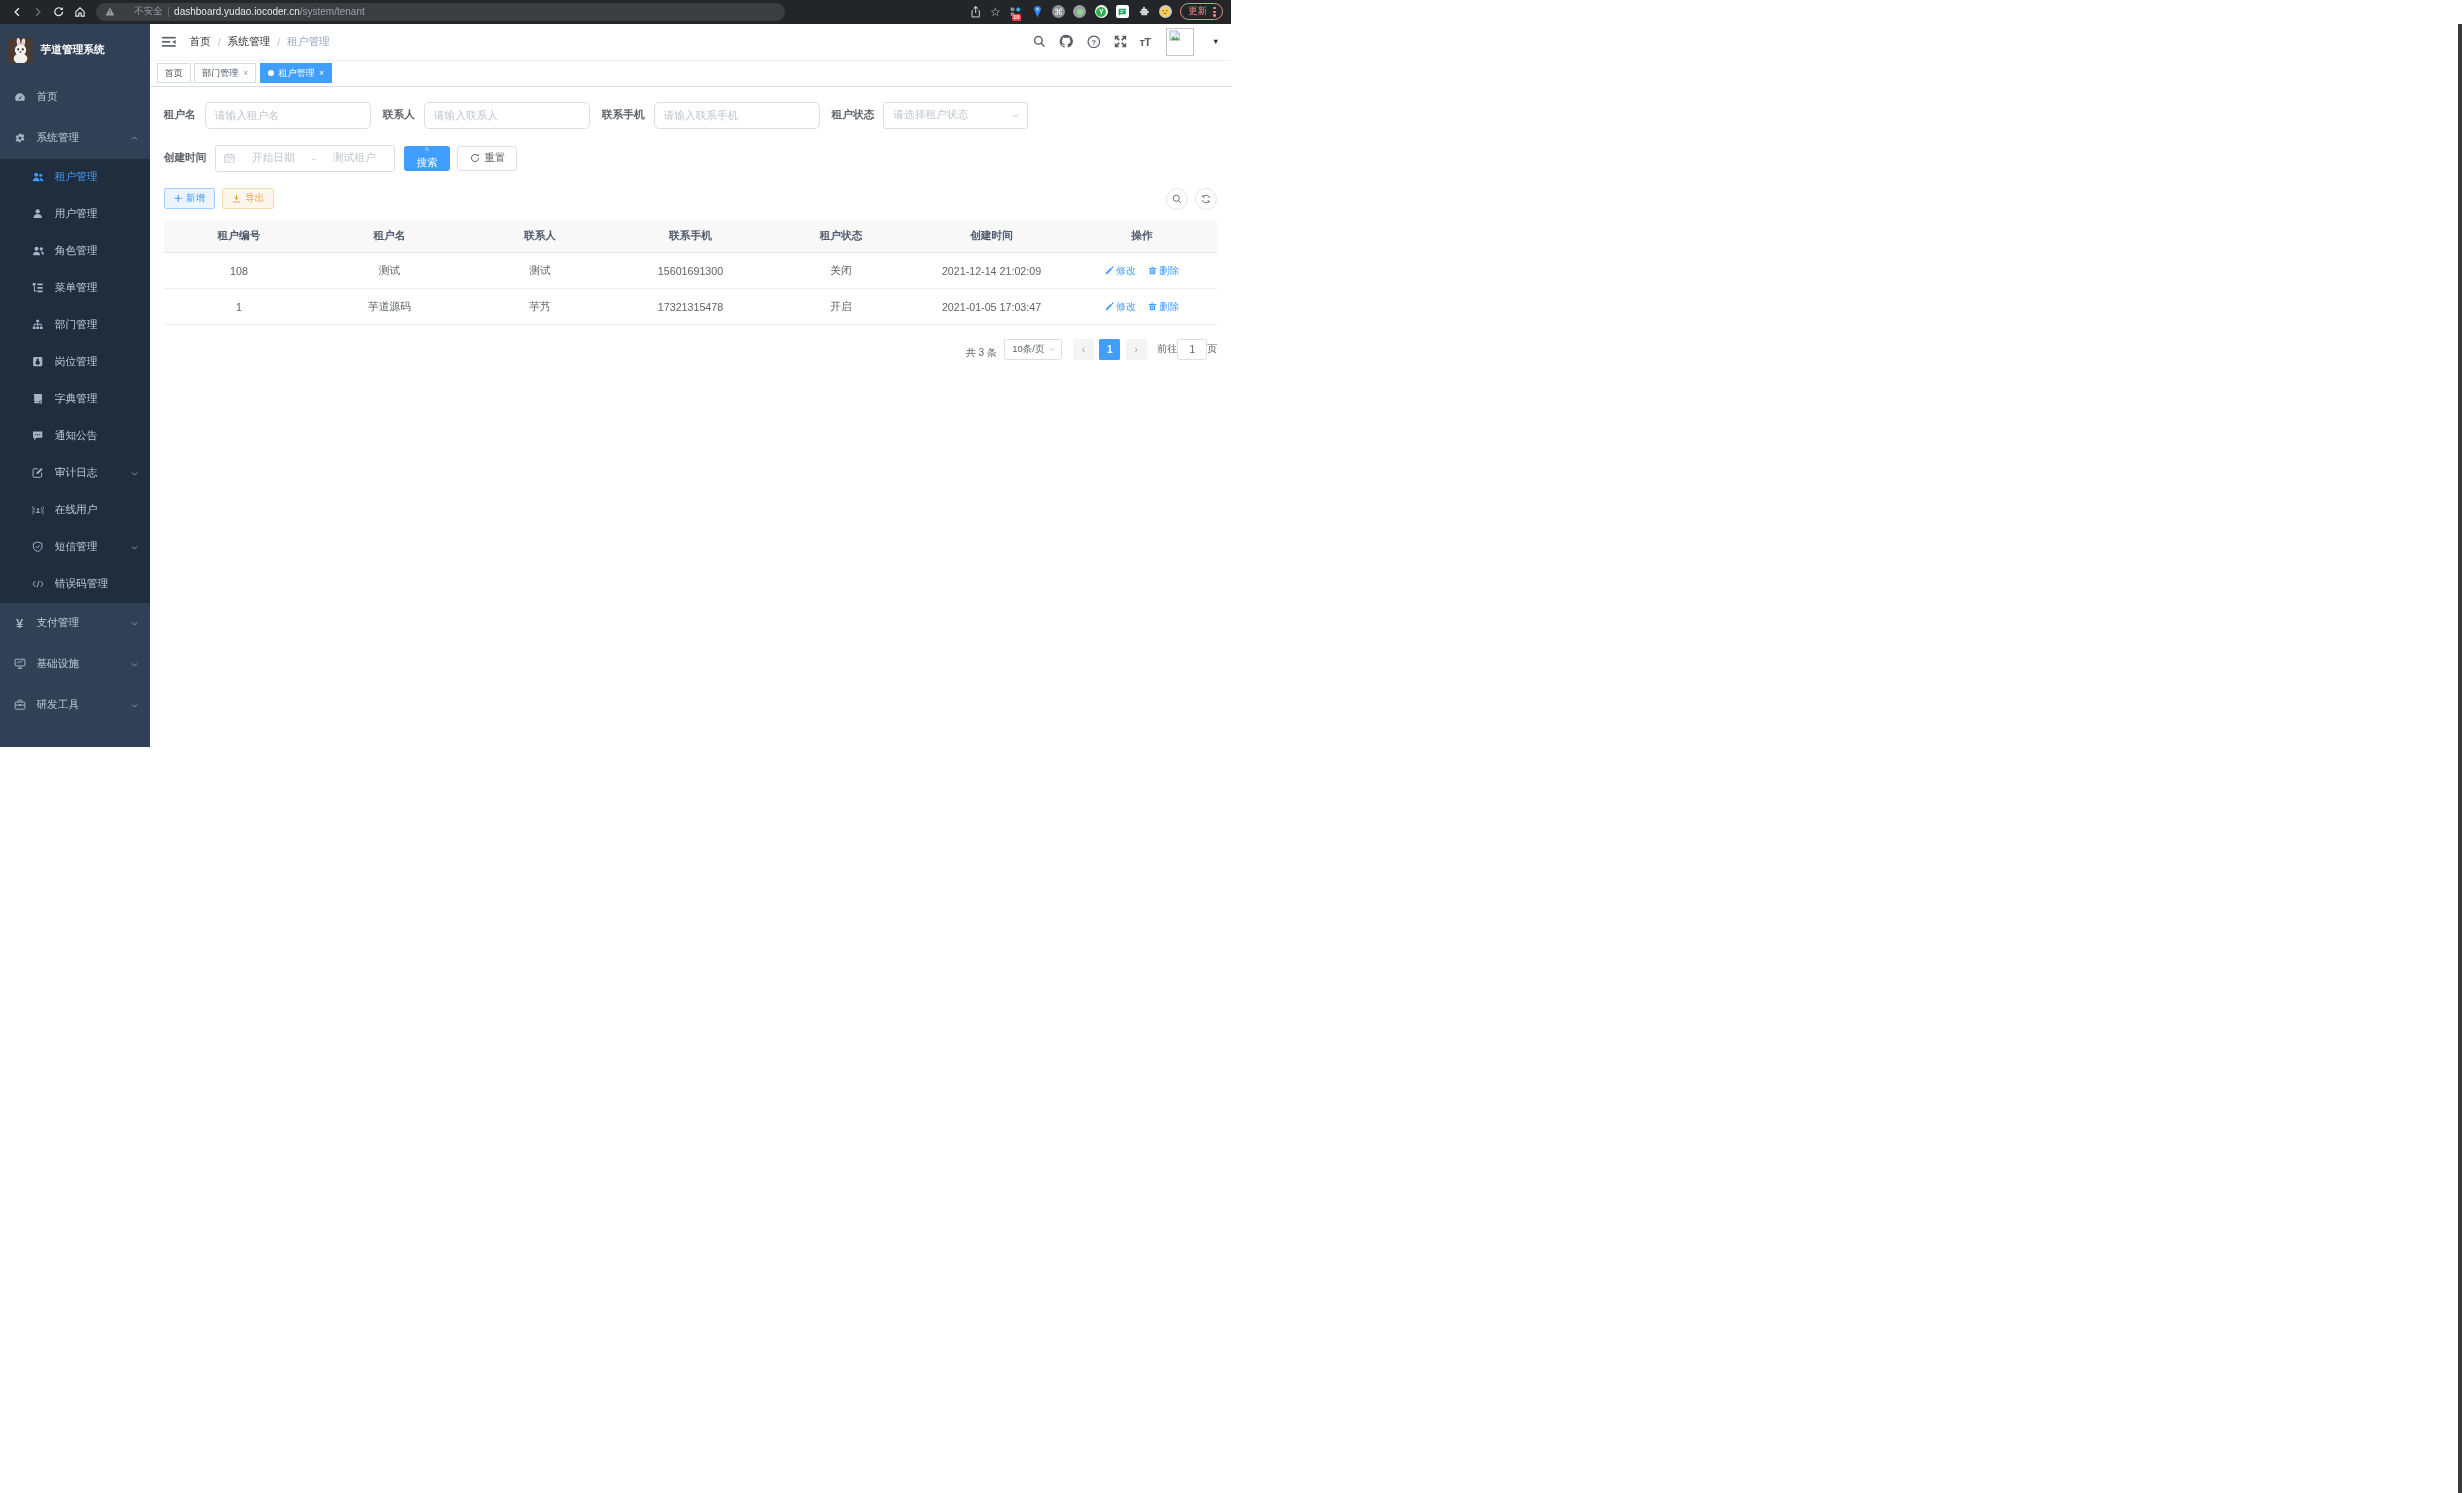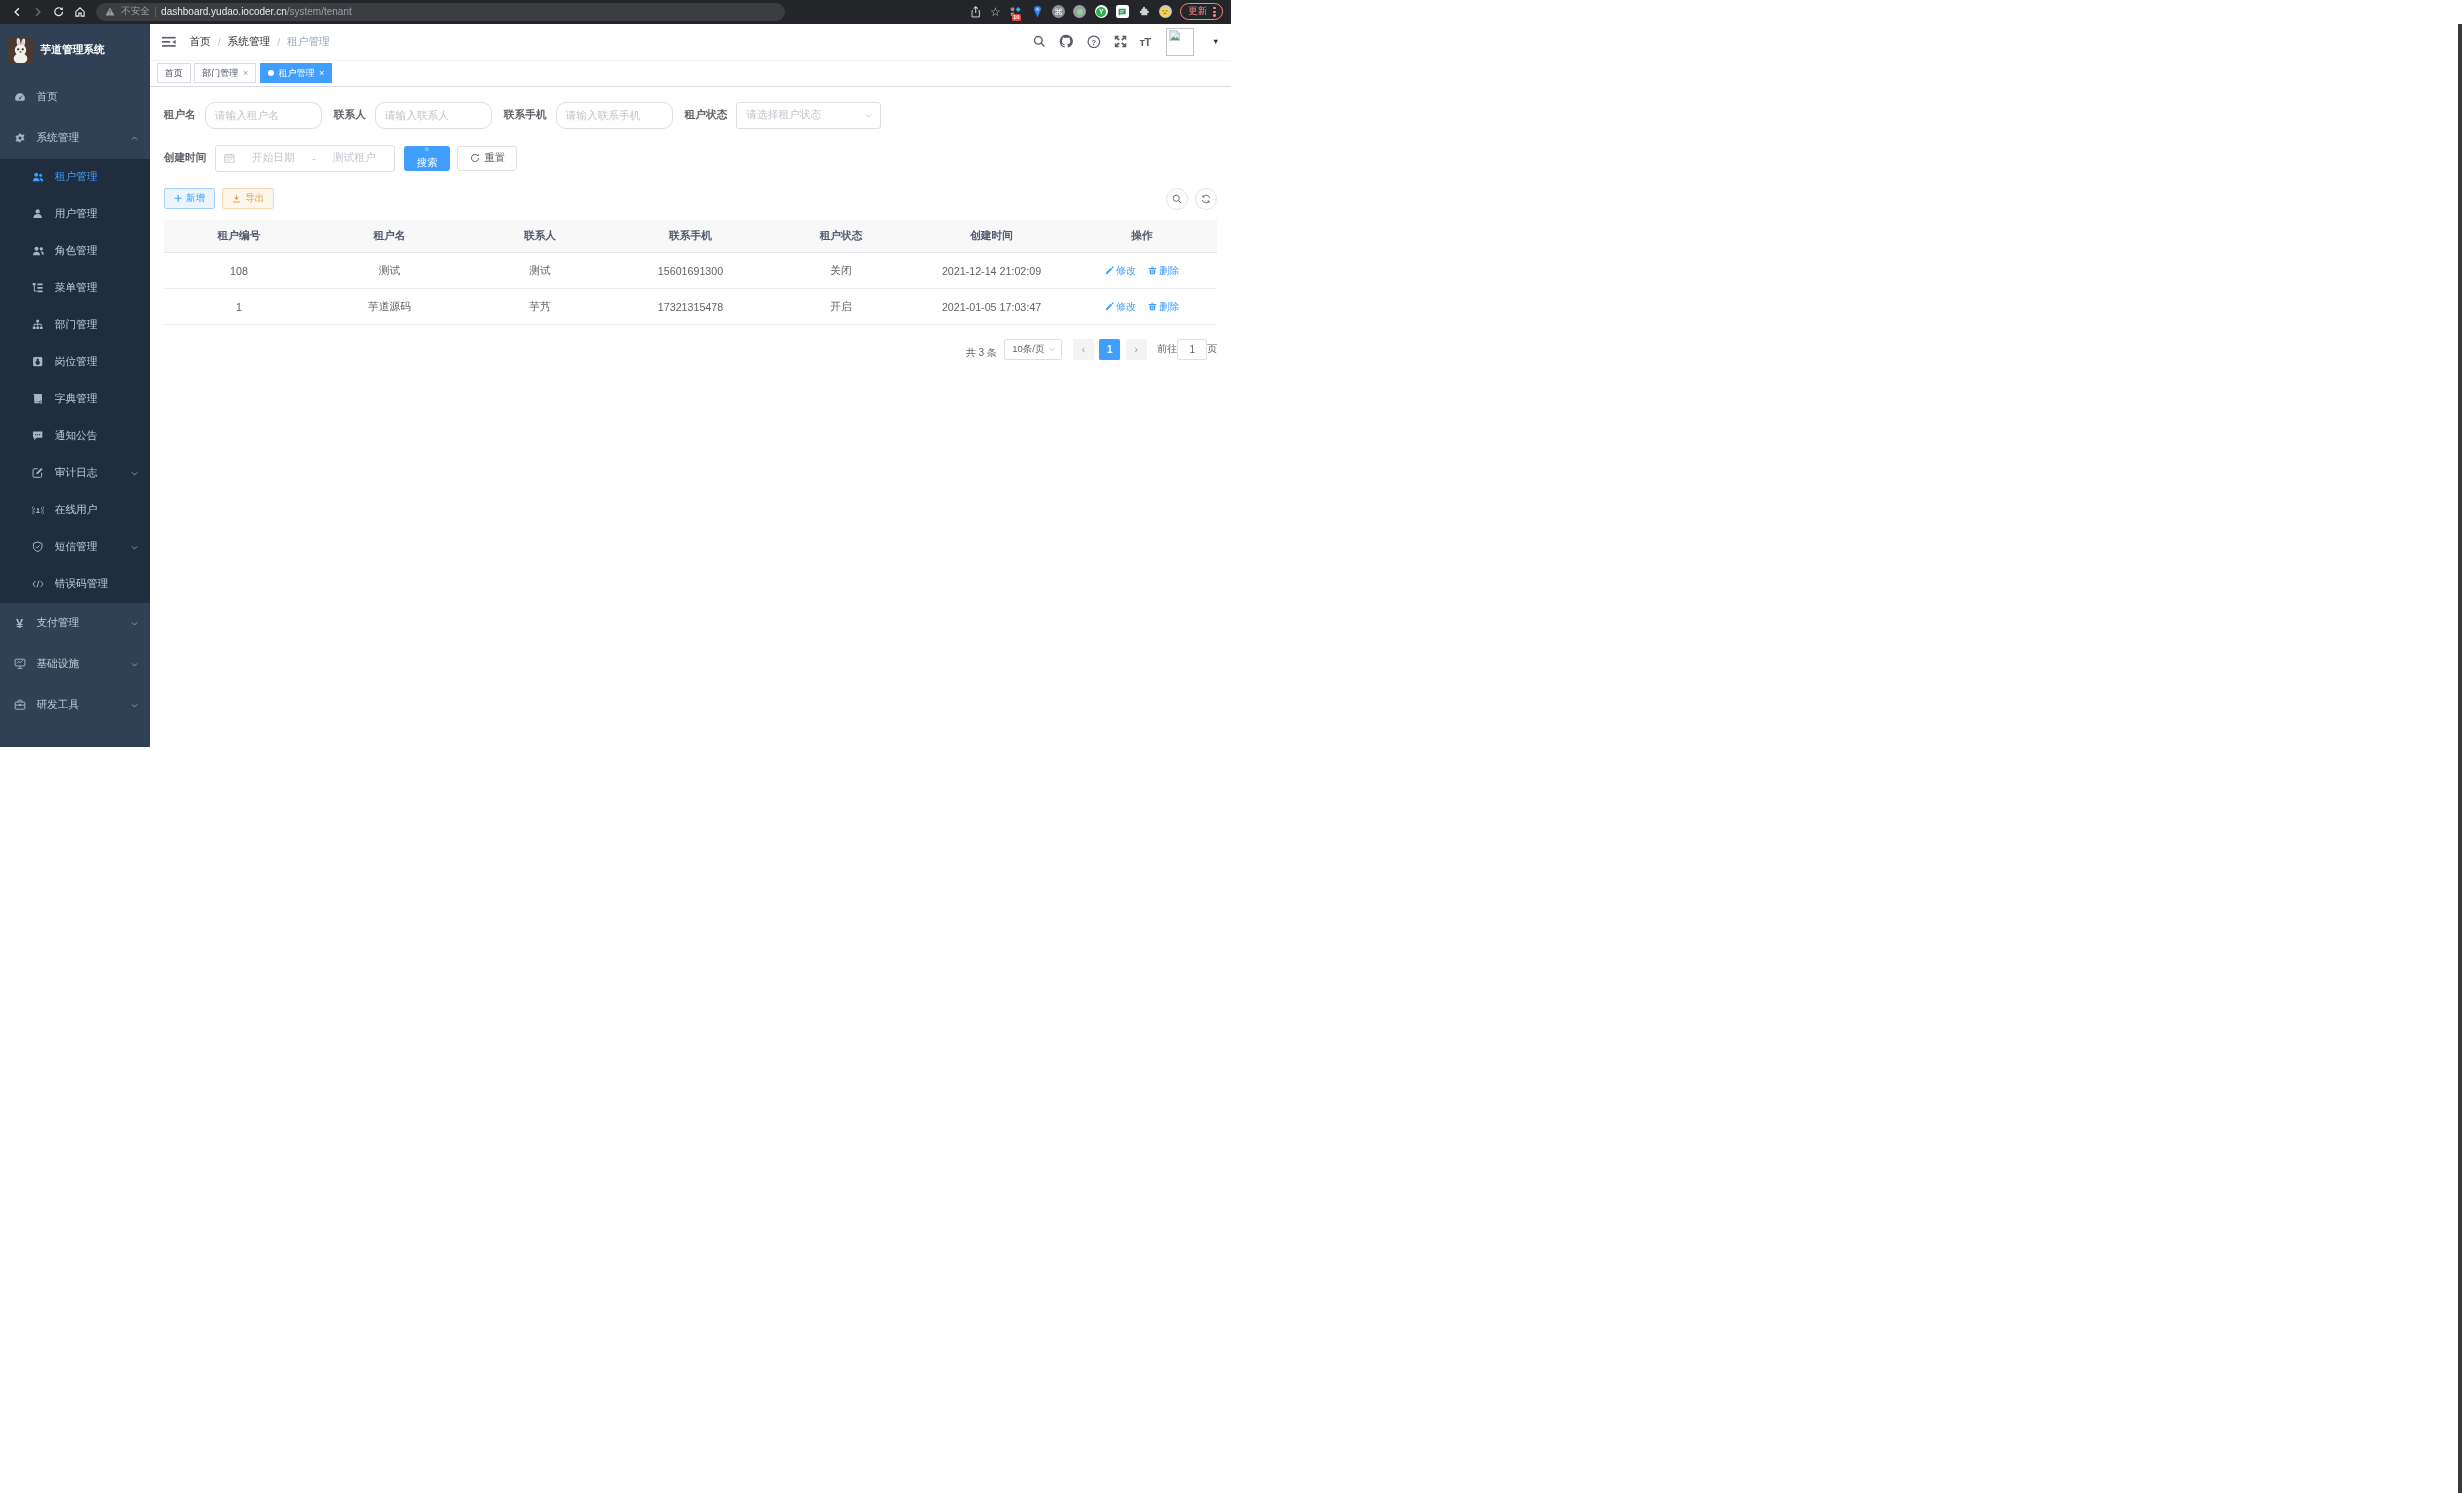--- a/index.html
+++ b/index.html
@@ -5,21 +5,21 @@
   * { margin:0; padding:0; box-sizing:border-box; }
   html,body { width:1231px; height:747px; overflow:hidden; background:#fff;
     font-family:"Liberation Sans","DejaVu Sans",sans-serif; }
   svg { display:block; }
 
   
   .chrome { height:23.6px; background:#242528; display:flex; align-items:center; padding:0 7.6px; gap:3px; }
   .chrome .navbtn { width:18px; height:18px; display:flex; align-items:center; justify-content:center; border-radius:50%; color:#e8eaed; flex:none; }
   .chrome .navbtn.disabled { color:#6e7175; }
   .addr { width:689px; height:18px; margin-left:4.6px; background:#3b3d41; border-radius:9px; display:flex; align-items:center; padding:0 9px; gap:5.3px; flex:none; }
-  .addr .sec { color:#9aa0a6; font-size:9.5px; display:flex; align-items:center; gap:6px; }
+  .addr .sec { color:#9aa0a6; font-size:9.5px; display:flex; align-items:center; gap:19px; }
   .addr .divider { width:0.8px; height:10px; background:#5f6368; }
   .addr .url { font-size:10px; white-space:nowrap; }
   .addr .url .domain { color:#e8eaed; }
   .addr .url .path { color:#9aa0a6; }
   .chrome-right { margin-left:auto; display:flex; align-items:center; gap:8.4px; }
   .cicon { color:#cfd1d4; display:flex; align-items:center; justify-content:center; }
   .ext { width:13px; height:13px; border-radius:50%; position:relative; display:flex; align-items:center; justify-content:center; flex:none; }
   .ext.badge::after { content:attr(data-badge); position:absolute; left:2.3px; bottom:-3px; background:#e8453c; color:#fff;
      font-size:6px; line-height:7.6px; padding:0 1.5px; border-radius:1.5px; font-weight:700; }
   .update-pill { border:1.1px solid #f28b82; color:#f28b82; border-radius:10px; height:17px; display:flex; align-items:center;
@@ -62,21 +62,21 @@
   .tag .tclose { font-size:9px; color:#9aa2af; }
   .tag.active { background:#409eff; border-color:#409eff; color:#fff; }
   .tag.active .dot { width:6px; height:6px; border-radius:50%; background:#fff; }
   .tag.active .tclose { color:#fff; }
 
   
   .content { flex:1; padding:15px 13.7px 0 13.7px; position:relative; }
   .frow { display:flex; align-items:center; margin-bottom:16px; }
   .fgroup { display:flex; align-items:center; margin-right:12px; }
   .flabel { font-size:10.7px; font-weight:700; color:#5f6368; margin-right:9px; white-space:nowrap; }
-  .finput { width:117px; height:27px; border:0.8px solid #dcdfe6; border-radius:10px; padding:0 9px; font-size:10.7px; color:#606266;
+  .finput { width:166px; height:27px; border:0.8px solid #dcdfe6; border-radius:5px; padding:0 9px; font-size:10.7px; color:#606266;
      outline:none; font-family:inherit; background:#fff; }
   .finput::placeholder { color:#c0c4cc; }
   .fselect { width:145px; height:27px; border:0.8px solid #dcdfe6; border-radius:3px; padding:0 7.6px 0 9px; display:flex;
      align-items:center; font-size:10.7px; color:#c0c4cc; background:#fff; cursor:pointer; }
   .fselect .ph { flex:1; }
   .datebox { width:180px; height:27px; border:0.8px solid #dcdfe6; border-radius:3px; display:flex; align-items:center;
      padding:0 7.6px; gap:6px; color:#c0c4cc; font-size:10.7px; background:#fff; }
   .datebox .dph { flex:1; text-align:center; }
   .datebox .dsep { color:#c0c4cc; }
   .btn { height:25px; border-radius:3px; display:flex; align-items:center; gap:4.6px; padding:0 11.4px; font-size:10.3px;

